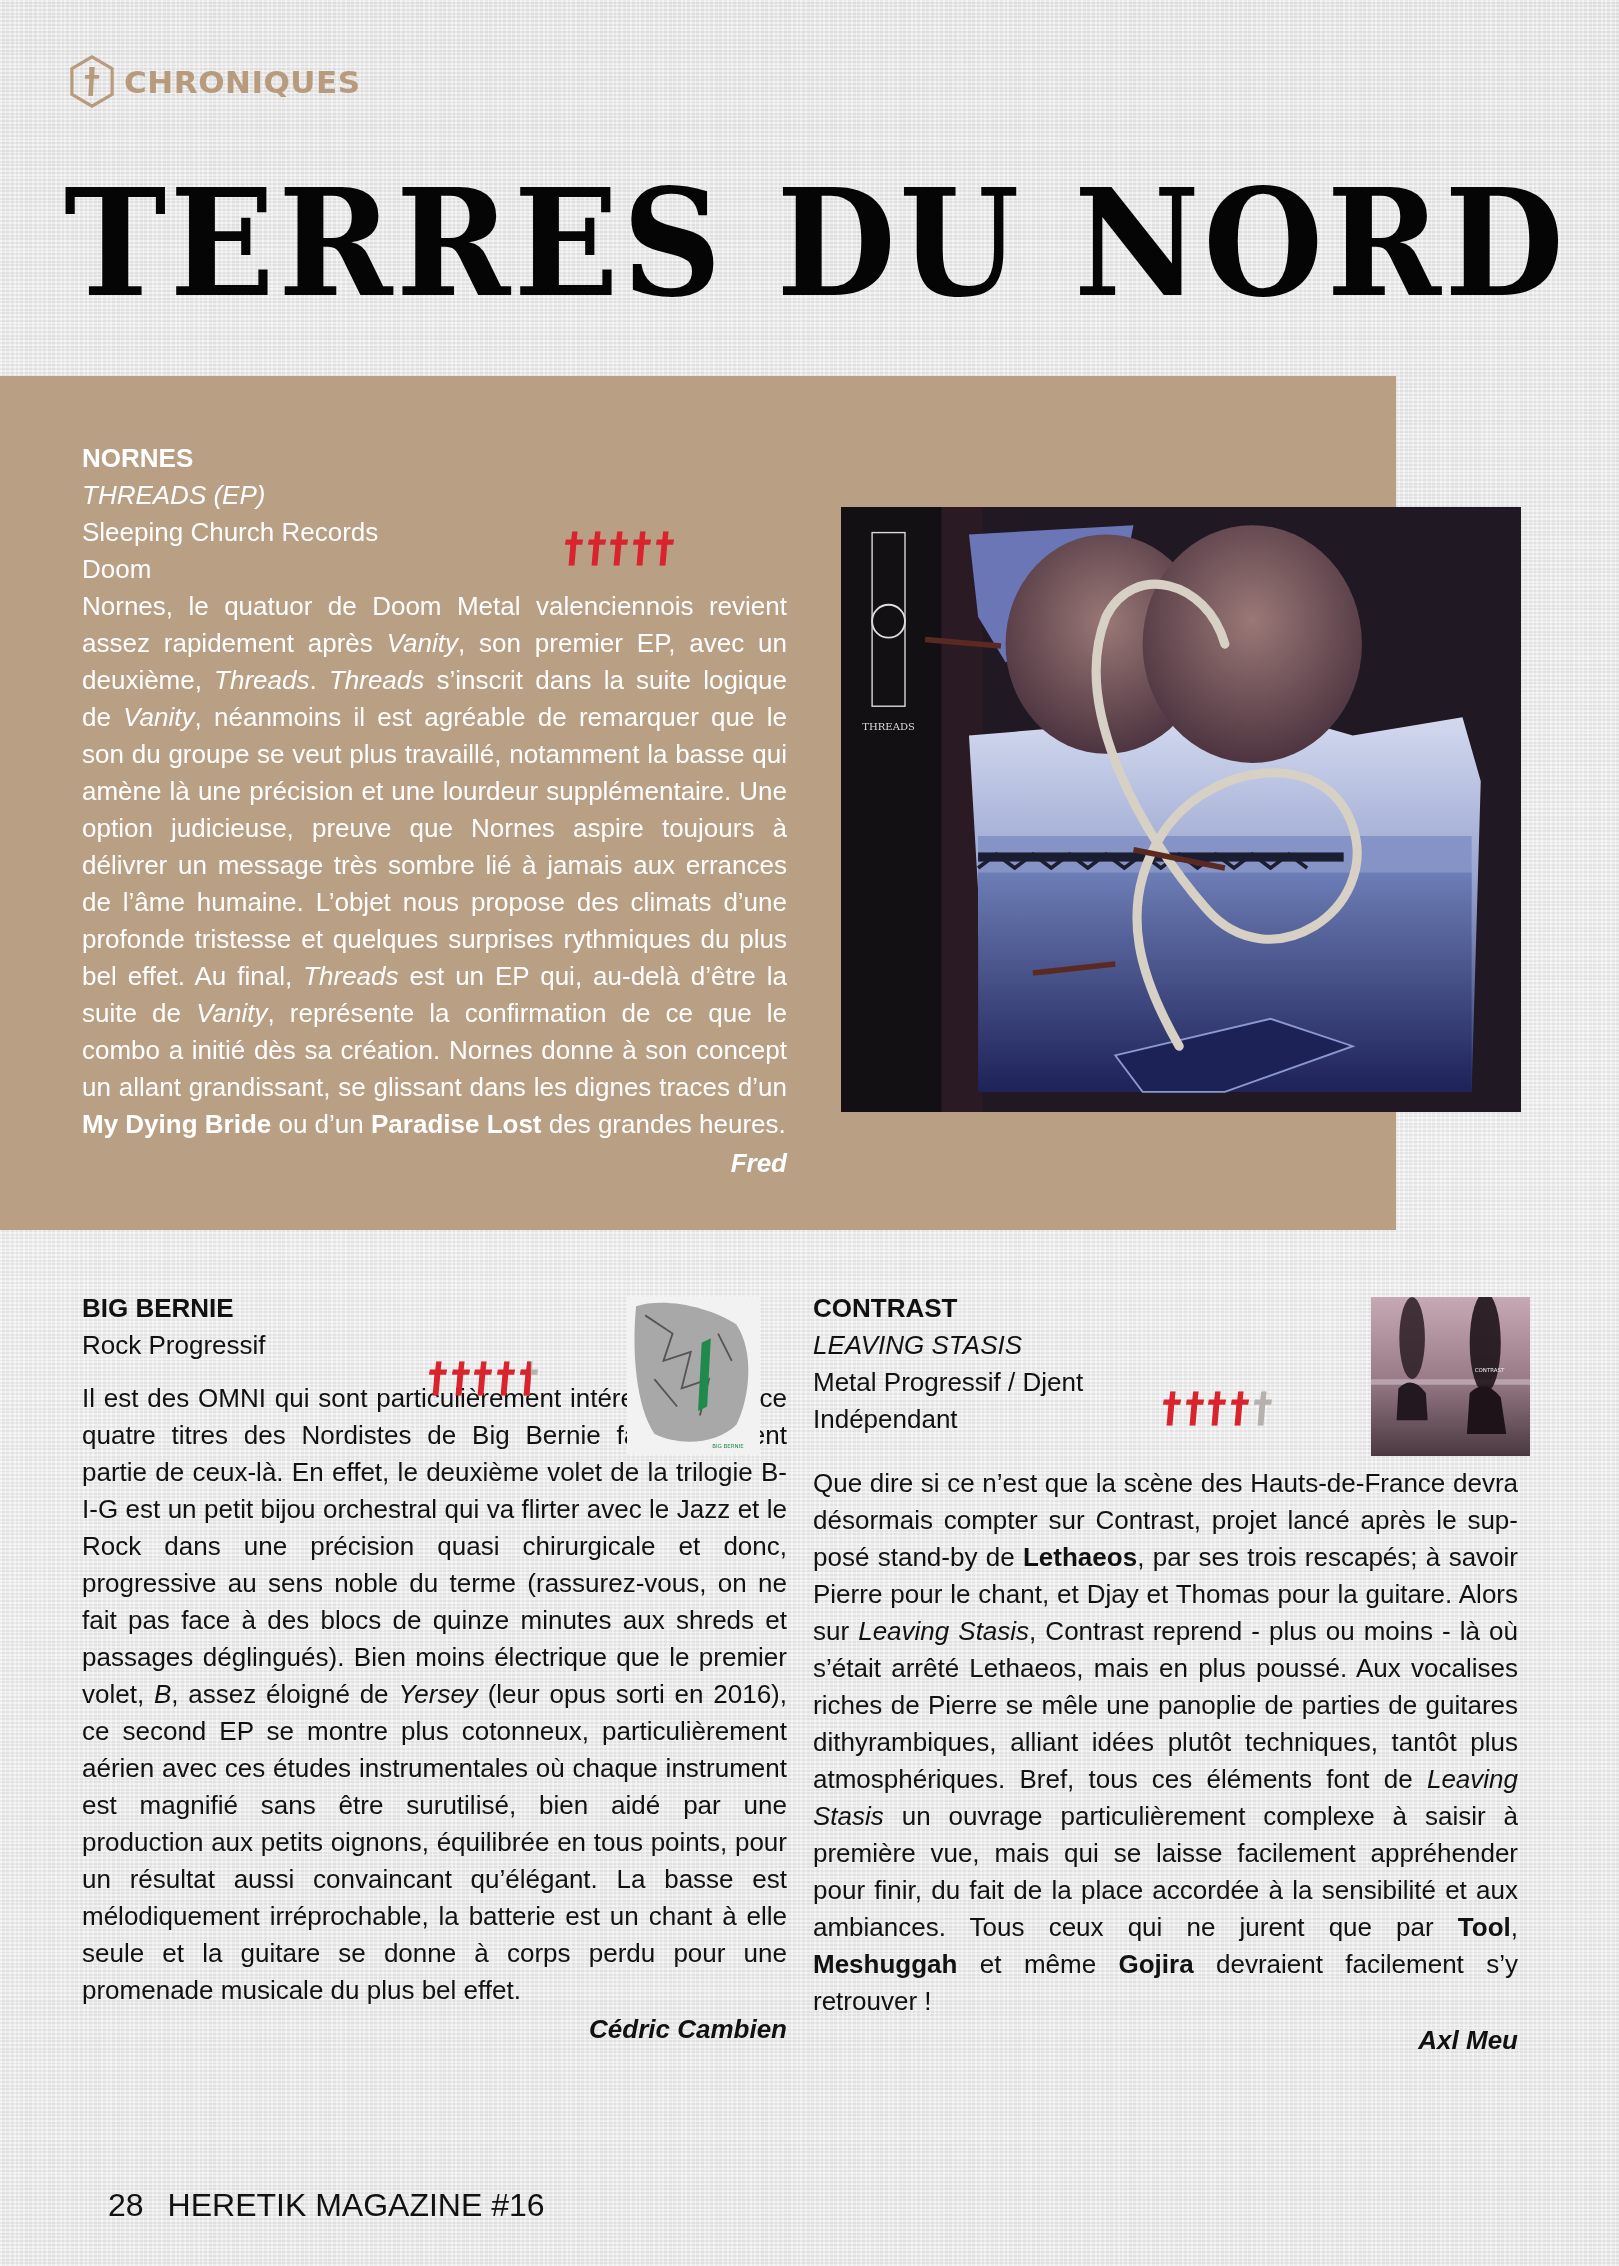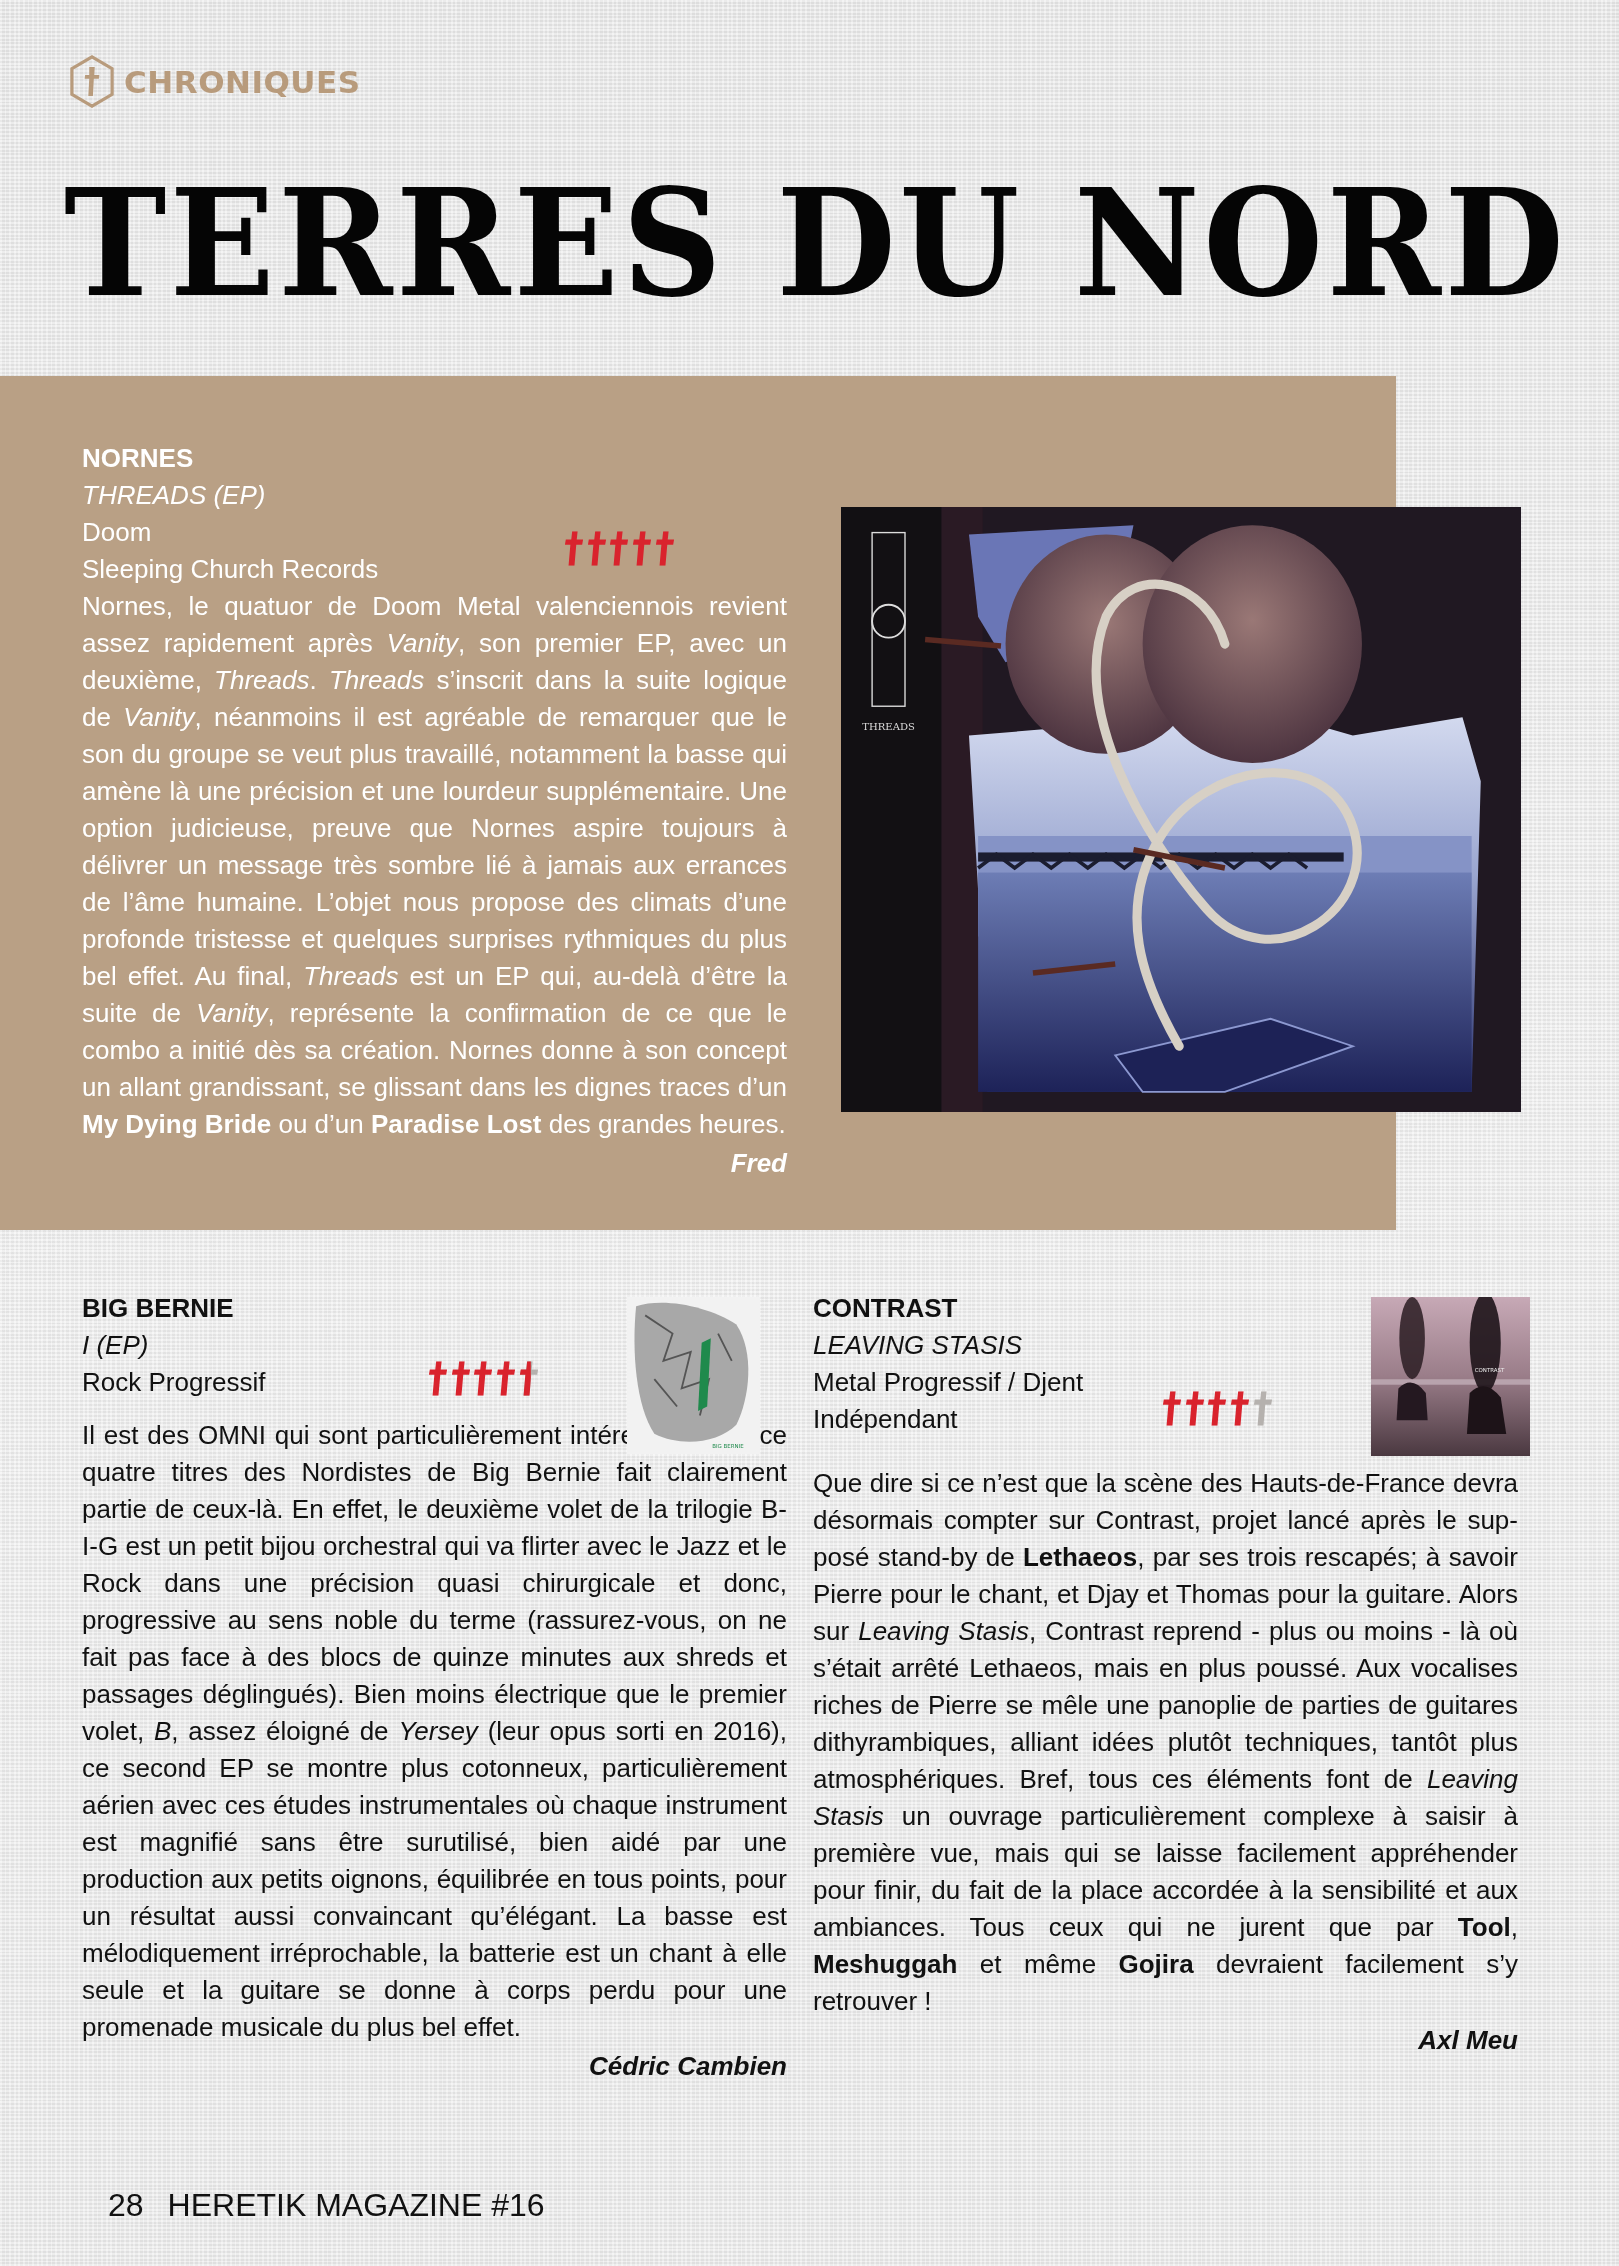--- a/index.html
+++ b/index.html
@@ -113,22 +113,22 @@
   </svg>
   <span class="label">CHRONIQUES</span>
 </div>
 
 <h1 class="page-title">TERRES DU NORD</h1>
 
 <section class="feature">
   <div class="text-col">
     <span class="meta-line meta-band">NORNES</span>
     <span class="meta-line meta-title">THREADS (EP)</span>
+    <span class="meta-line">Sleeping Church Records</span>
     <span class="meta-line">Doom</span>
-    <span class="meta-line">Sleeping Church Records</span>
     <p class="body-text"><span>Nornes, le quatuor de Doom Metal valenciennois revient assez rapidement après </span><i>Vanity</i><span>, son premier EP, avec un deuxième, </span><i>Threads</i><span>. </span><i>Threads</i><span> s’inscrit dans la suite logique de </span><i>Vanity</i><span>, néanmoins il est agréable de remarquer que le son du groupe se veut plus travaillé, notamment la basse qui amène là une précision et une lourdeur sup­plémentaire. Une option judicieuse, preuve que Nornes aspire toujours à délivrer un message très sombre lié à jamais aux errances de l’âme humaine. L’objet nous pro­pose des climats d’une profonde tristesse et quelques surprises rythmiques du plus bel effet. Au final, </span><i>Threads</i><span> est un EP qui, au-delà d’être la suite de </span><i>Vanity</i><span>, représente la confirmation de ce que le combo a initié dès sa créa­tion. Nornes donne à son concept un allant grandissant, se glissant dans les dignes traces d’un </span><b>My Dying Bride</b><span> ou d’un </span><b>Paradise Lost</b><span> des grandes heures.</span></p>
     <span class="signature">Fred</span>
   </div>
 
   <div class="rating">
     <svg class="cross" fill="#d9232d" viewBox="0 0 22 38" width="20" height="35">
         <use href="#cross-sym"></use>
       </svg>
     <svg class="cross" fill="#d9232d" viewBox="0 0 22 38" width="20" height="35">
         <use href="#cross-sym"></use>
@@ -188,21 +188,20 @@
         <rect x="34" y="28" width="36" height="190" fill="none" stroke="#ddd" stroke-width="1.5"></rect>
         <circle cx="52" cy="125" r="18" fill="none" stroke="#ddd" stroke-width="2"></circle>
         <text x="52" y="244" text-anchor="middle" font-family="DejaVu Serif, serif" font-size="11" fill="#ddd">THREADS</text>
       </g>
     </svg>
   </div>
 </section>
 
 <article class="review-col left">
   <span class="meta-line meta-band">BIG BERNIE</span>
-  <span class="meta-line meta-title">I (EP)</span>
   <span class="meta-line">Rock Progressif</span>
   <p class="body-text"><span>Il est des OMNI qui sont particulièrement intéressants. Et ce quatre titres des Nordistes de Big Bernie fait clai­rement partie de ceux-là. En effet, le deuxième volet de la trilogie B-I-G est un petit bijou orchestral qui va flirter avec le Jazz et le Rock dans une précision quasi chirurgi­cale et donc, progressive au sens noble du terme (rassu­rez-vous, on ne fait pas face à des blocs de quinze minutes aux shreds et passages déglingués). Bien moins électrique que le premier volet, </span><i>B</i><span>, assez éloigné de </span><i>Yersey</i><span> (leur opus sorti en 2016), ce second EP se montre plus cotonneux, particulièrement aérien avec ces études instrumentales où chaque instrument est magnifié sans être surutilisé, bien aidé par une production aux petits oignons, équili­brée en tous points, pour un résultat aussi convaincant qu’élégant. La basse est mélodiquement irréprochable, la batterie est un chant à elle seule et la guitare se donne à corps perdu pour une promenade musicale du plus bel effet.</span></p>
   <span class="signature">Cédric Cambien</span>
 </article>
 
 <div class="rating" style="left:428px; top:1361px;">
   <svg class="cross" fill="#d9232d" viewBox="0 0 22 38" width="20" height="35">
       <use href="#cross-sym"></use>
     </svg>
   <svg class="cross" fill="#d9232d" viewBox="0 0 22 38" width="20" height="35">

